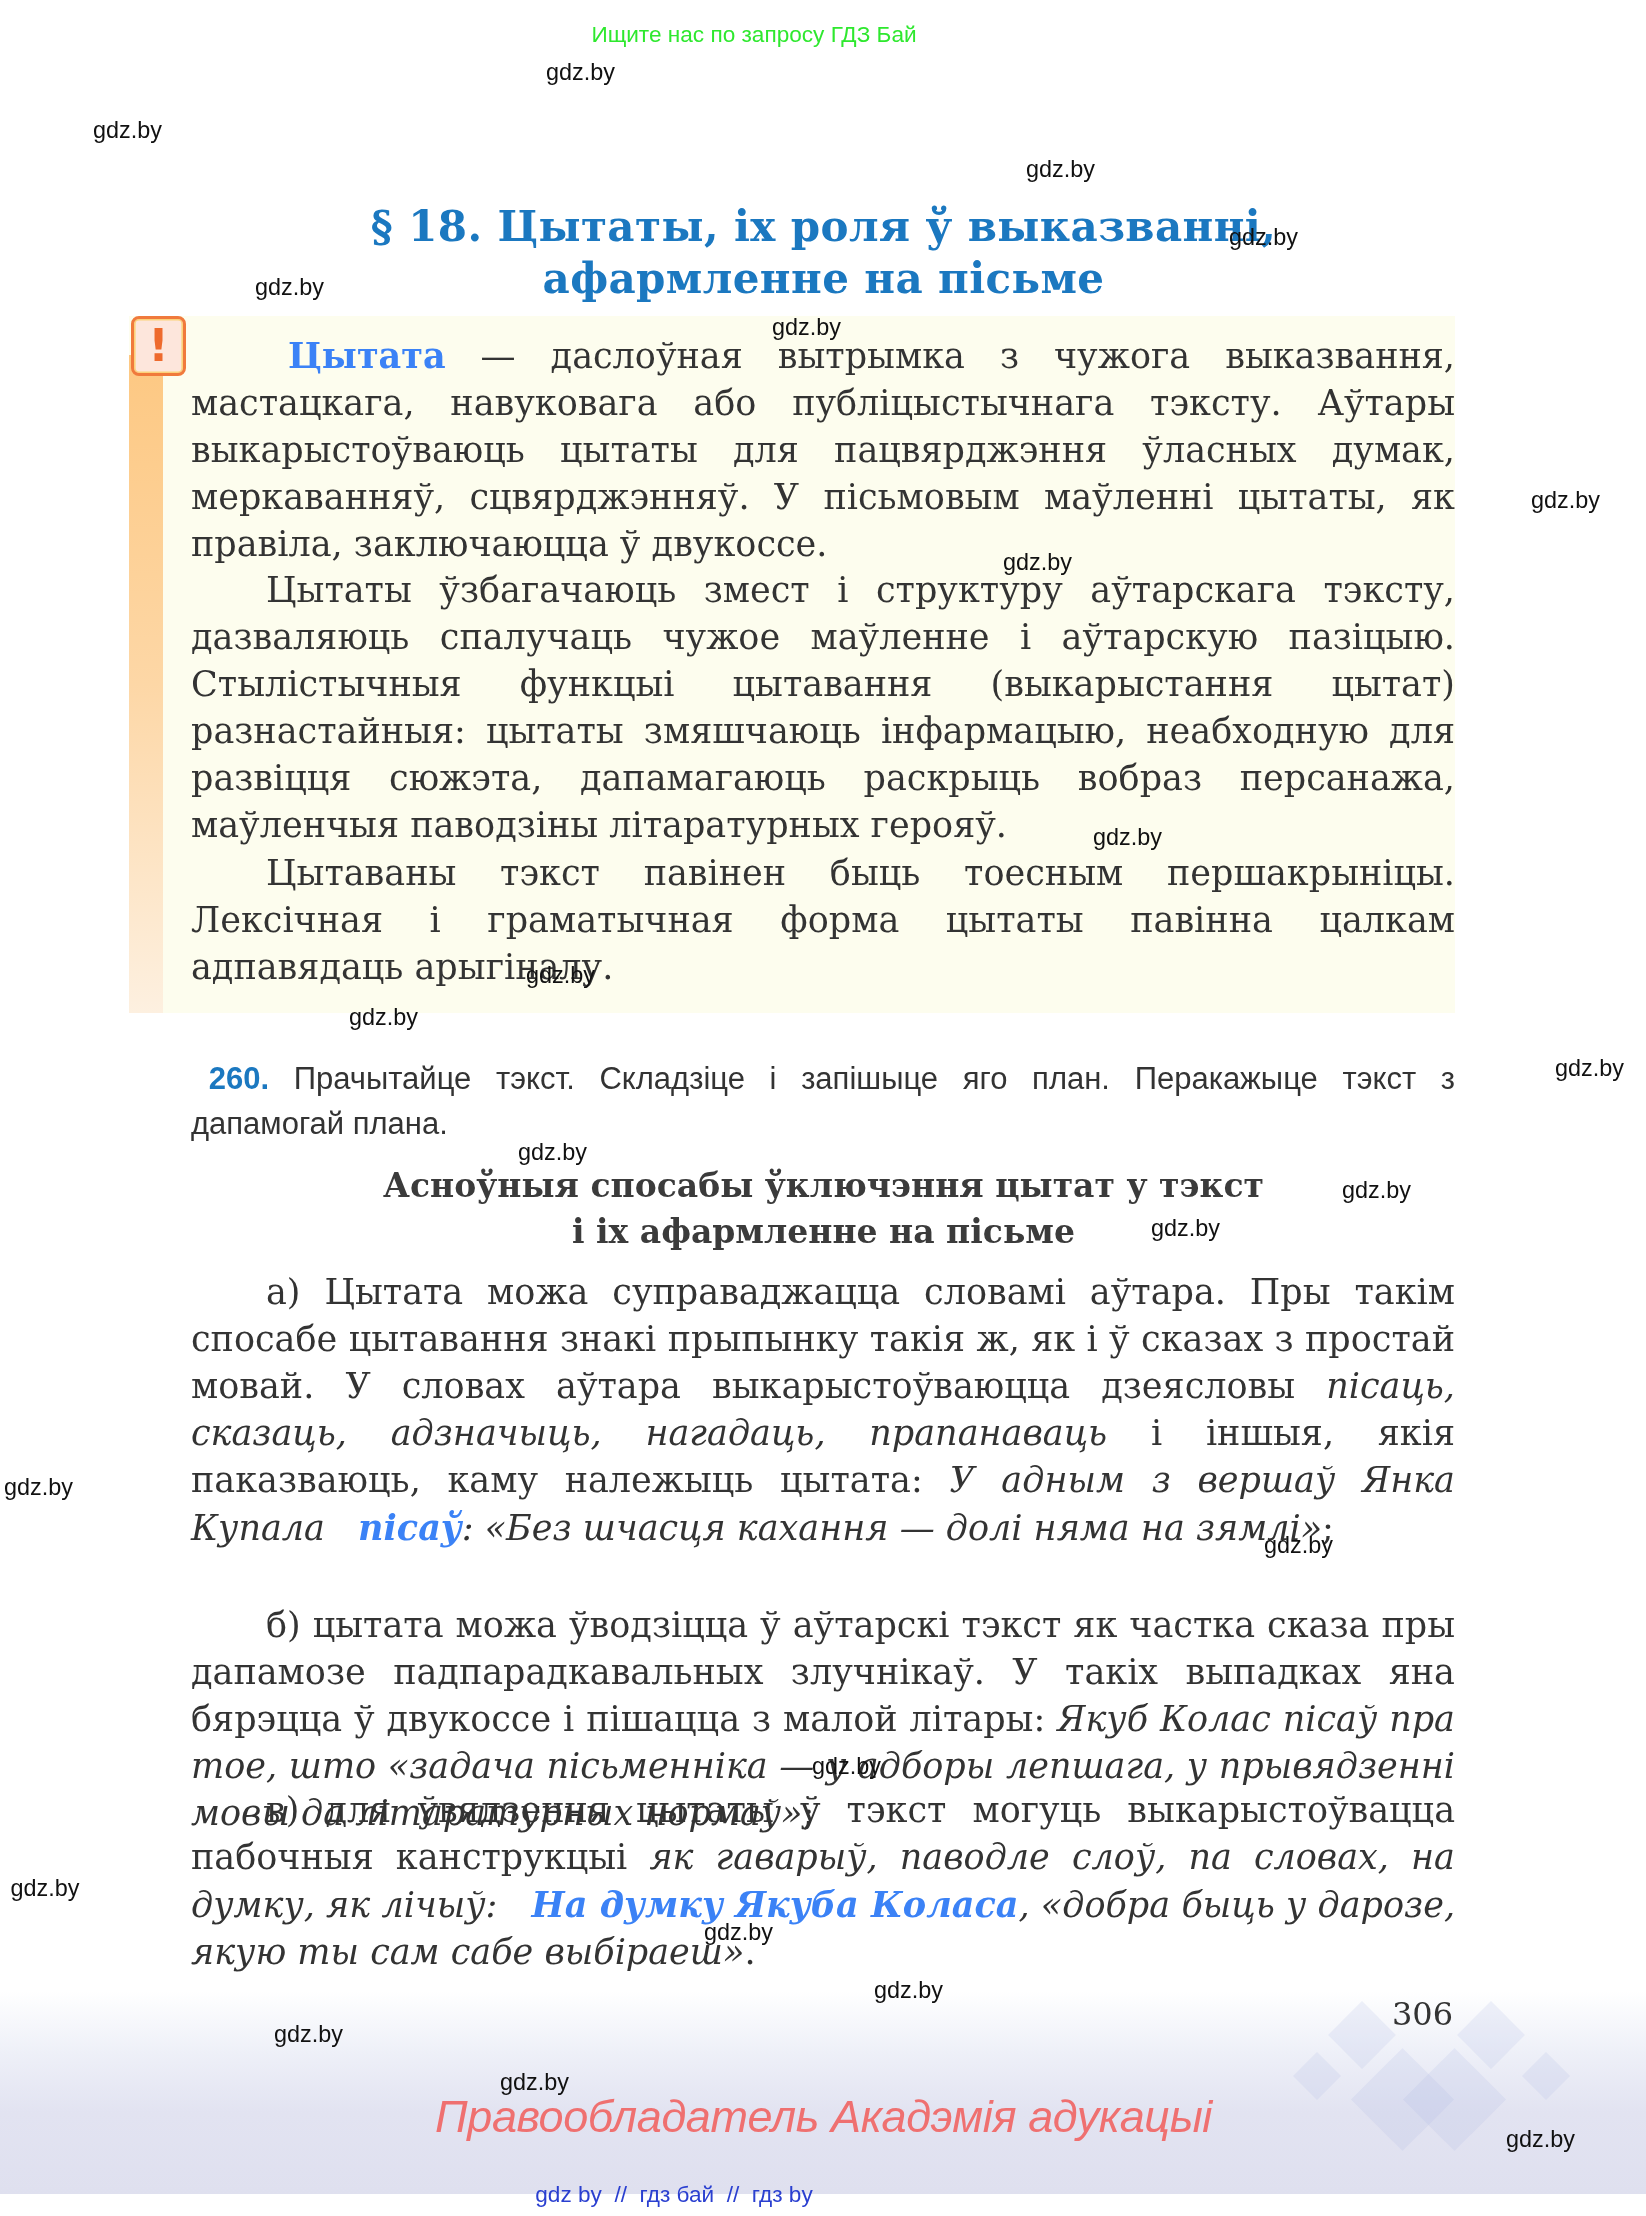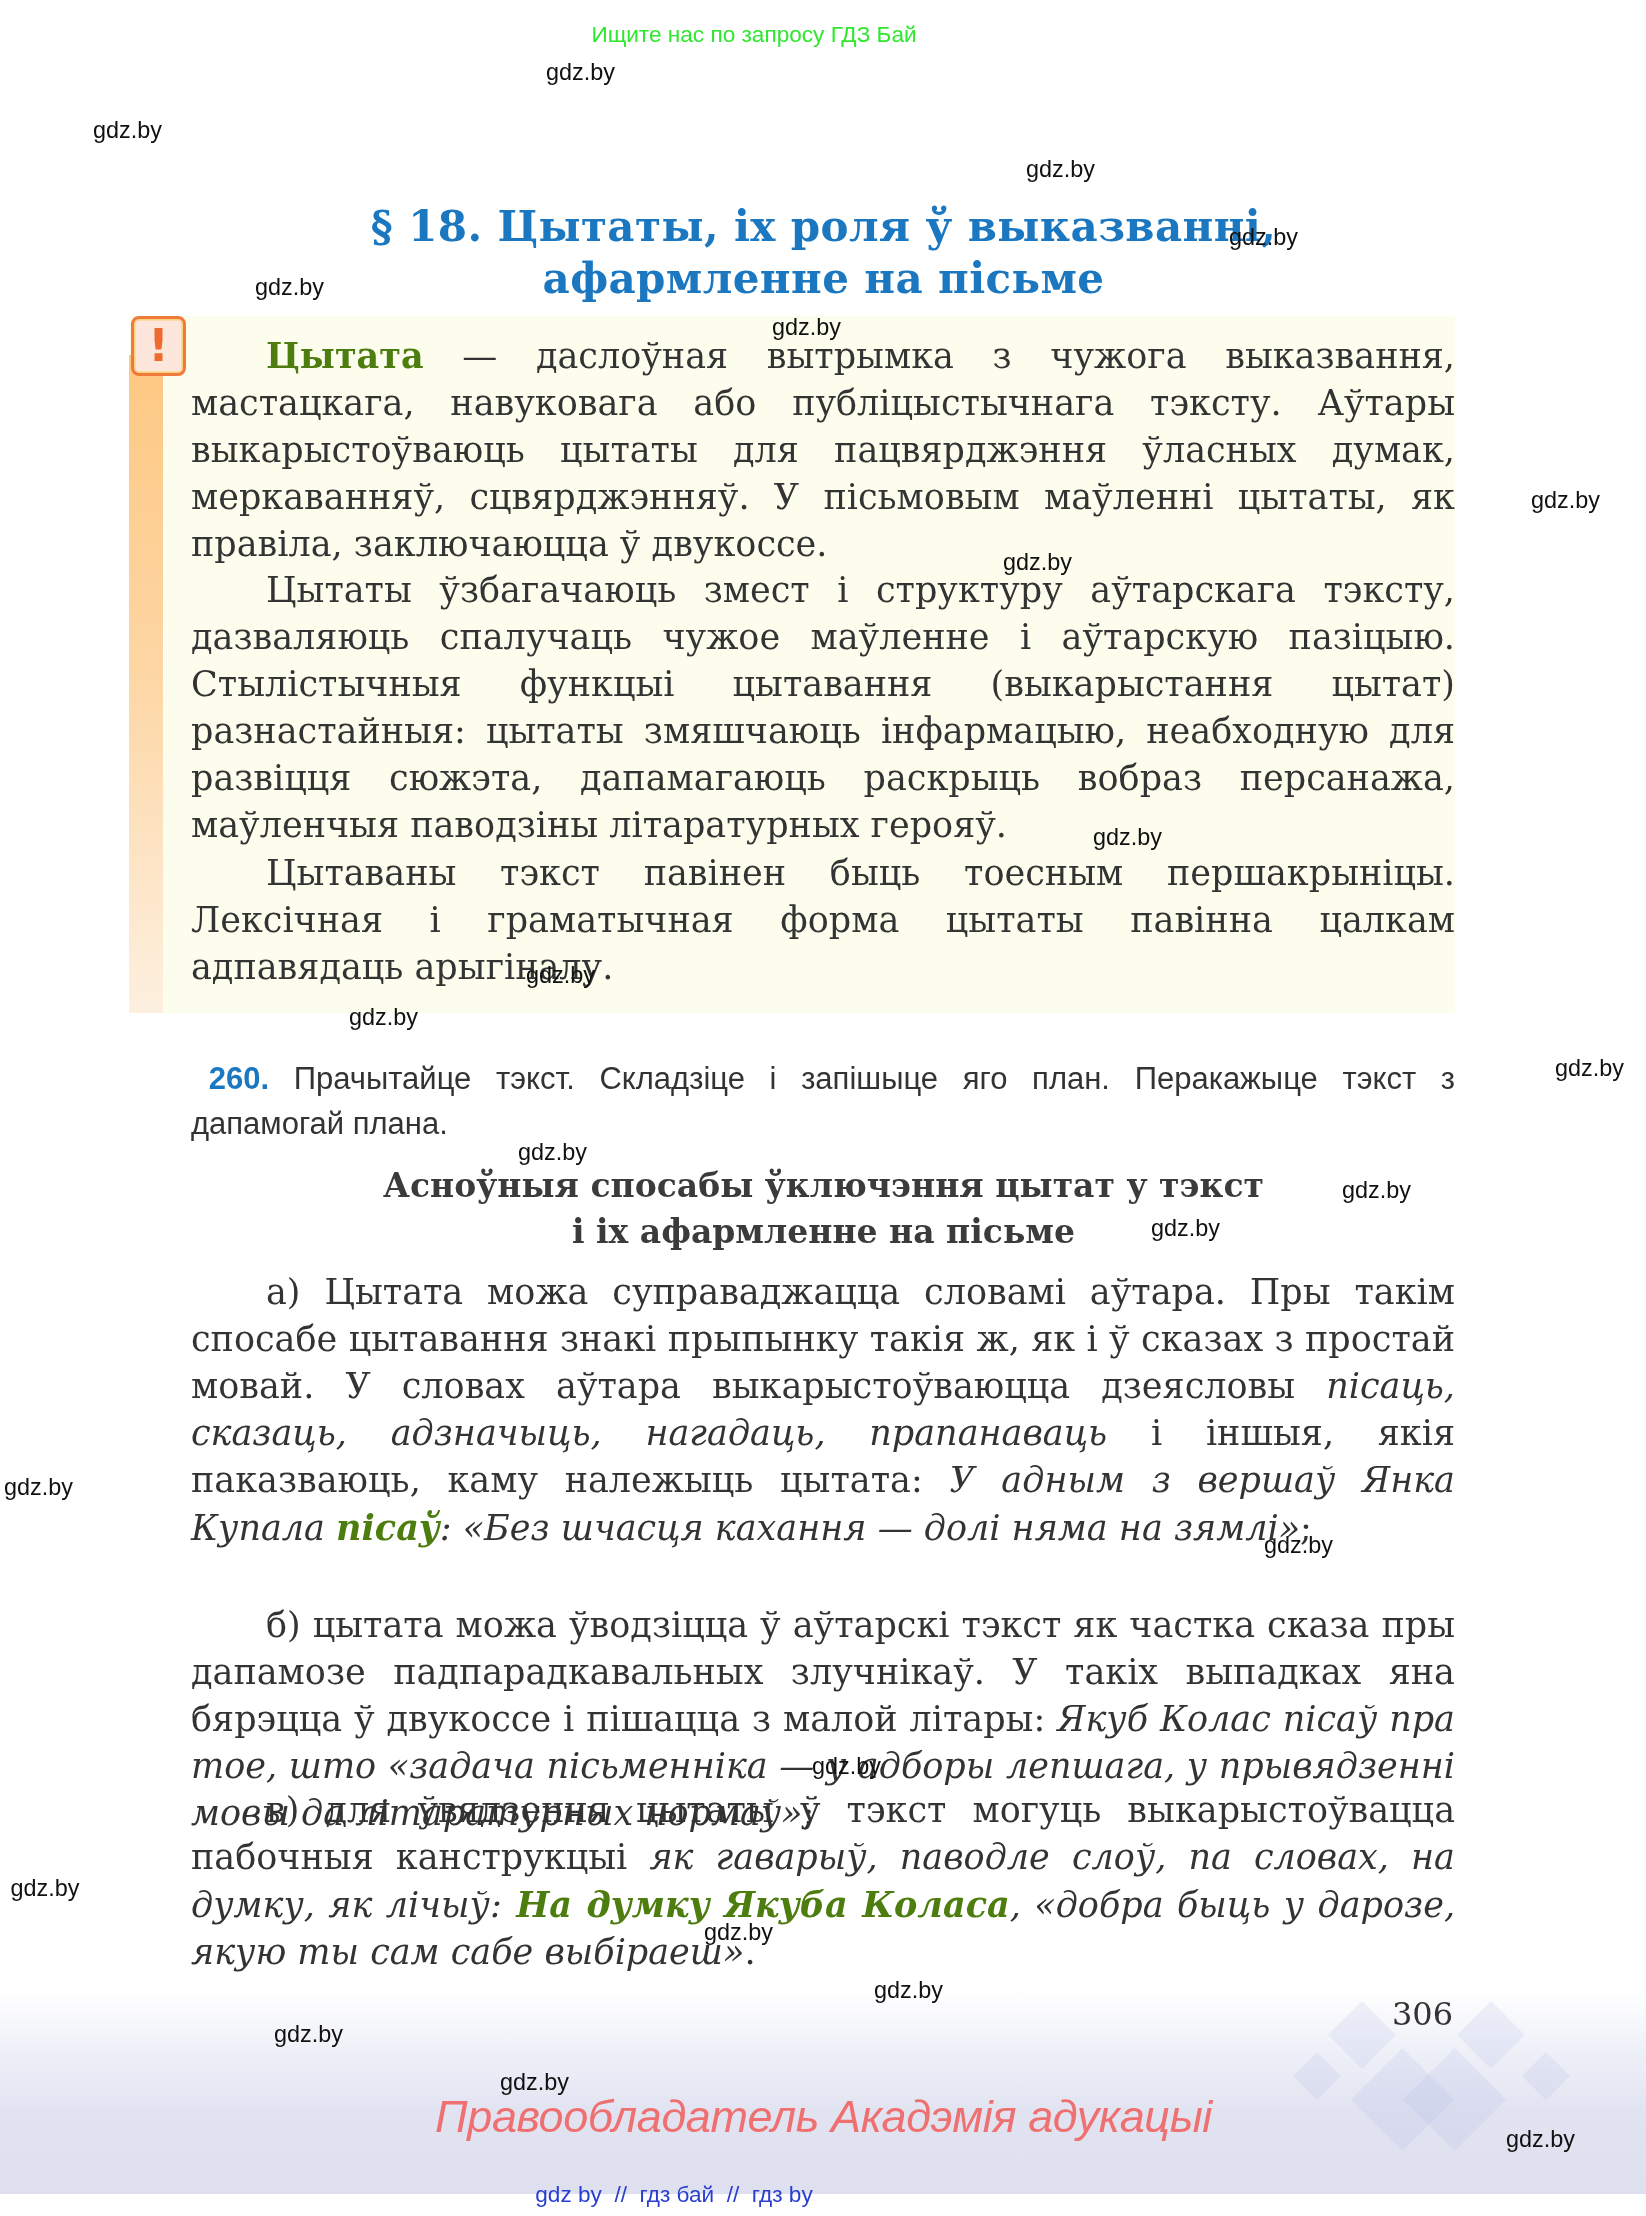--- a/index.html
+++ b/index.html
@@ -38,21 +38,21 @@
     font-family:"DejaVu Sans",sans-serif; font-weight:bold; color:#ee6a2d;
     font-size:45px; line-height:53px; text-align:center;
   }
   .para {
     position:absolute; left:191px; width:1264px;
     font-size:35px; line-height:47px; text-align:justify;
     text-align-last:left; margin:0; color:#333;
     font-family:"DejaVu Serif",serif;
   }
   .para .ind { display:inline-block; width:75px; }
-  .para b { font-weight:bold; color:#4d7c0f; }
+  .para b { font-weight:bold; color:#3b82f6;margin-left:22px; }
   .para i { font-style:italic; }
   .ex {
     position:absolute; left:191px; width:1264px;
     font-family:"Liberation Sans","DejaVu Sans",sans-serif; font-size:31px;
     line-height:45px; color:#333; text-align:justify; text-align-last:left;
   }
   .ex .num { color:#1b78c0; font-weight:bold; margin-left:17.7px; }
   .subhead {
     position:absolute; left:0; width:1647px; text-align:center;
     font-family:"DejaVu Serif",serif; font-weight:bold; color:#3b3b3b;

